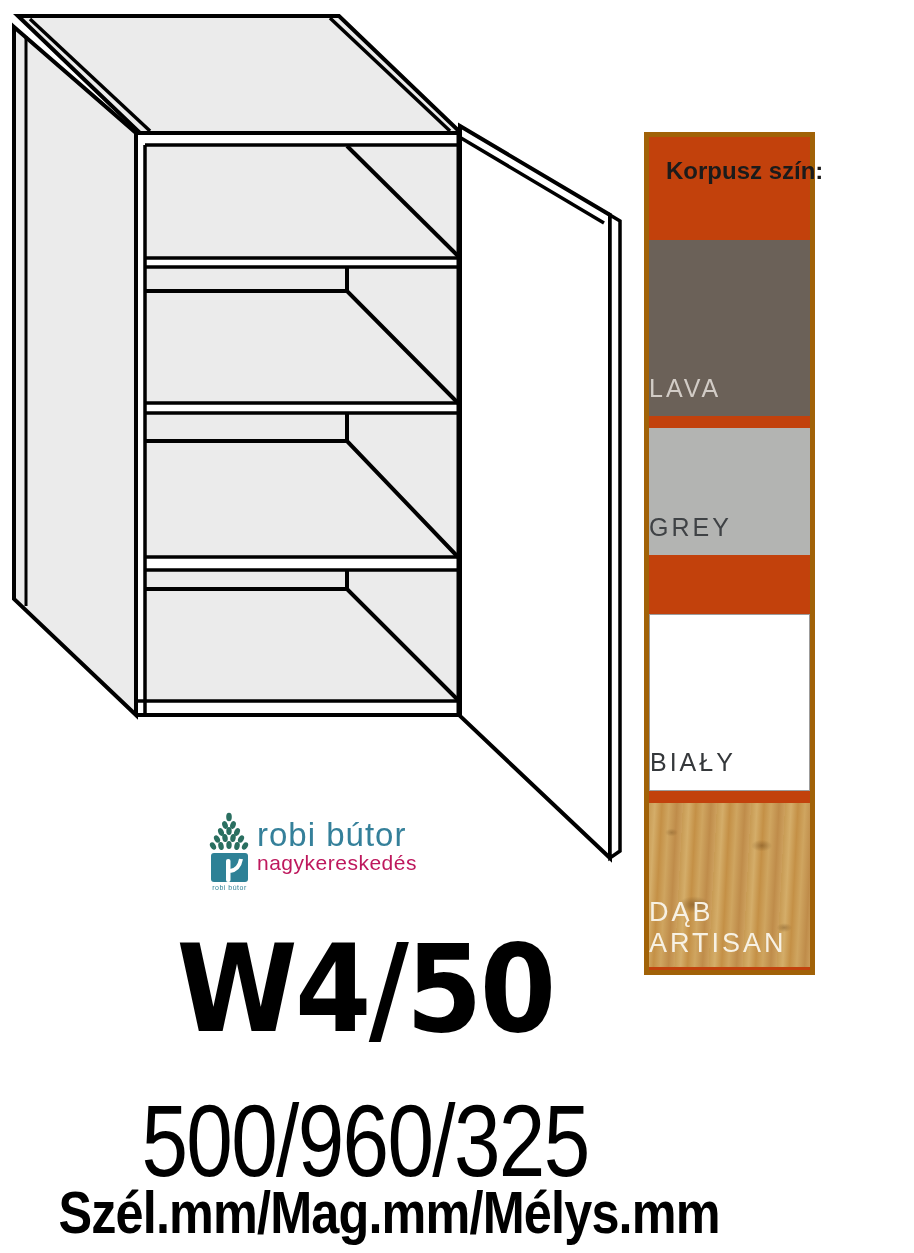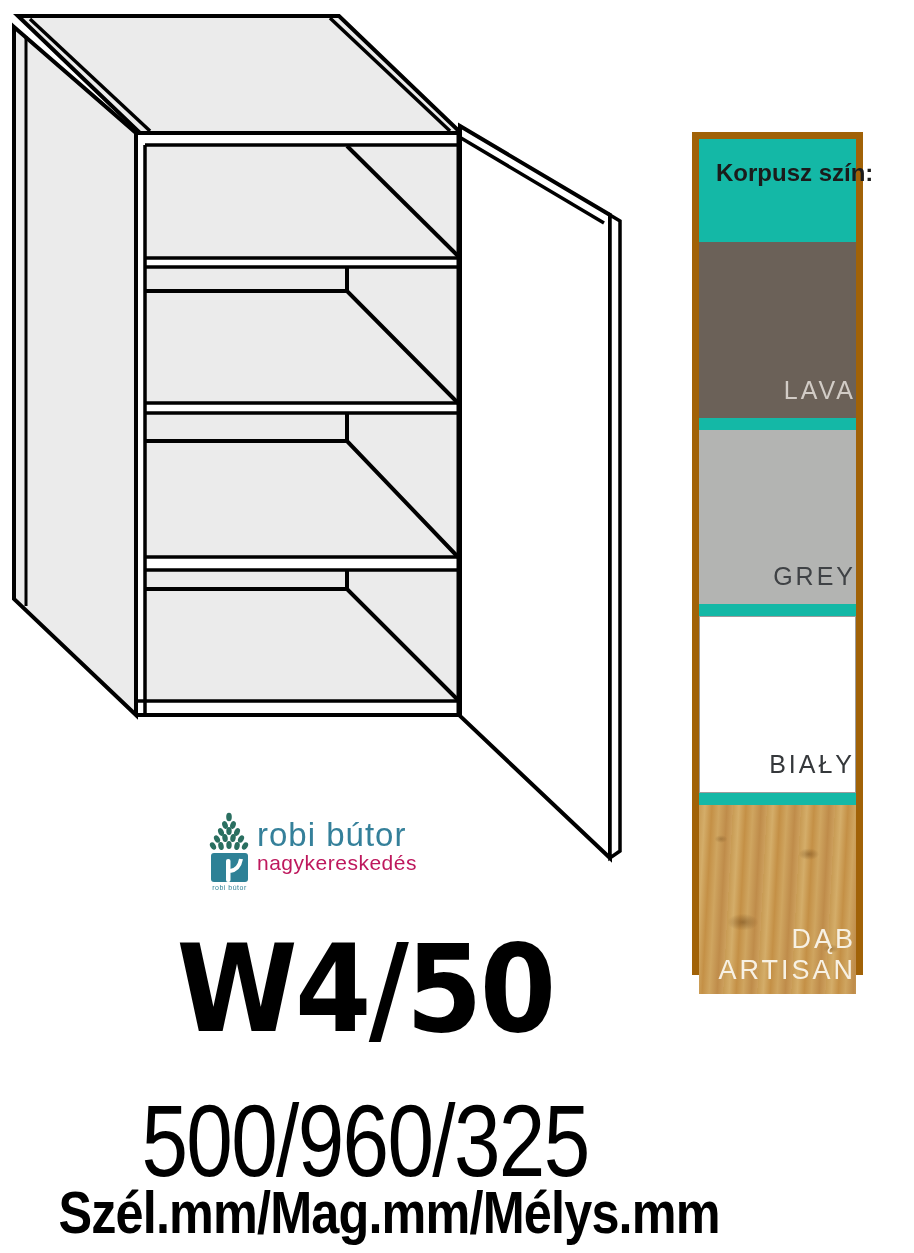--- a/index.html
+++ b/index.html
@@ -7,45 +7,45 @@
     position:relative;
     width:914px;height:1253px;
     overflow:hidden;
     background:#ffffff;
     font-family:"Liberation Sans",sans-serif;
   }
   .cabinet-svg{position:absolute;left:0;top:0;}
 
   
   .swatch-panel{
-    position:absolute;left:692px;top:132px;
+    position:absolute;left:644px;top:132px;
     width:171px;height:843px;
-    background:#14b8a6;
-    border:7px solid #a16207;
+    background:#c2410c;
+    border:5px solid #a16207;
     box-sizing:border-box;
   }
   .swatch-title{
     position:absolute;left:17px;top:20px;
     font-size:24px;font-weight:bold;color:#1b1b1b;
     letter-spacing:0px;white-space:nowrap;
   }
   .sw{position:absolute;left:0;width:100%;box-sizing:border-box;}
   .sw-label{
     position:absolute;bottom:12px;left:0;width:100%;
-    text-align:right;font-size:25px;letter-spacing:3px;
+    text-align:left;font-size:25px;letter-spacing:3px;
     white-space:pre-line;line-height:31px;
   }
   .sw-lava{top:103px;height:176px;background:#6b6158;}
   .sw-lava .sw-label{color:#d2ccc6;}
-  .sw-grey{top:291px;height:174px;background:#b3b4b2;}
+  .sw-grey{top:291px;height:127px;background:#b3b4b2;}
   .sw-grey .sw-label{color:#3f4245;}
   .sw-bialy{top:477px;height:177px;background:#ffffff;border:1px solid #9c9c9c;}
   .sw-bialy .sw-label{color:#35383b;}
   .sw-wood{
-    top:666px;height:189px;
+    top:666px;height:164px;
     background:
       radial-gradient(ellipse 24px 13px at 28% 62%, rgba(105,66,22,.5), rgba(105,66,22,0) 65%),
       radial-gradient(ellipse 16px 9px at 70% 26%, rgba(105,66,22,.45), rgba(105,66,22,0) 65%),
       radial-gradient(ellipse 12px 7px at 84% 76%, rgba(105,66,22,.4), rgba(105,66,22,0) 65%),
       radial-gradient(ellipse 10px 6px at 14% 18%, rgba(105,66,22,.35), rgba(105,66,22,0) 65%),
       repeating-linear-gradient(93deg,#c89b54 0px,#d4ad69 6px,#c49046 13px,#cfa560 20px,#bf8c4a 28px,#cc9f5c 34px);
   }
   .sw-wood .sw-label{color:#f7f1e4;bottom:8px;font-size:27px;}
 
   

